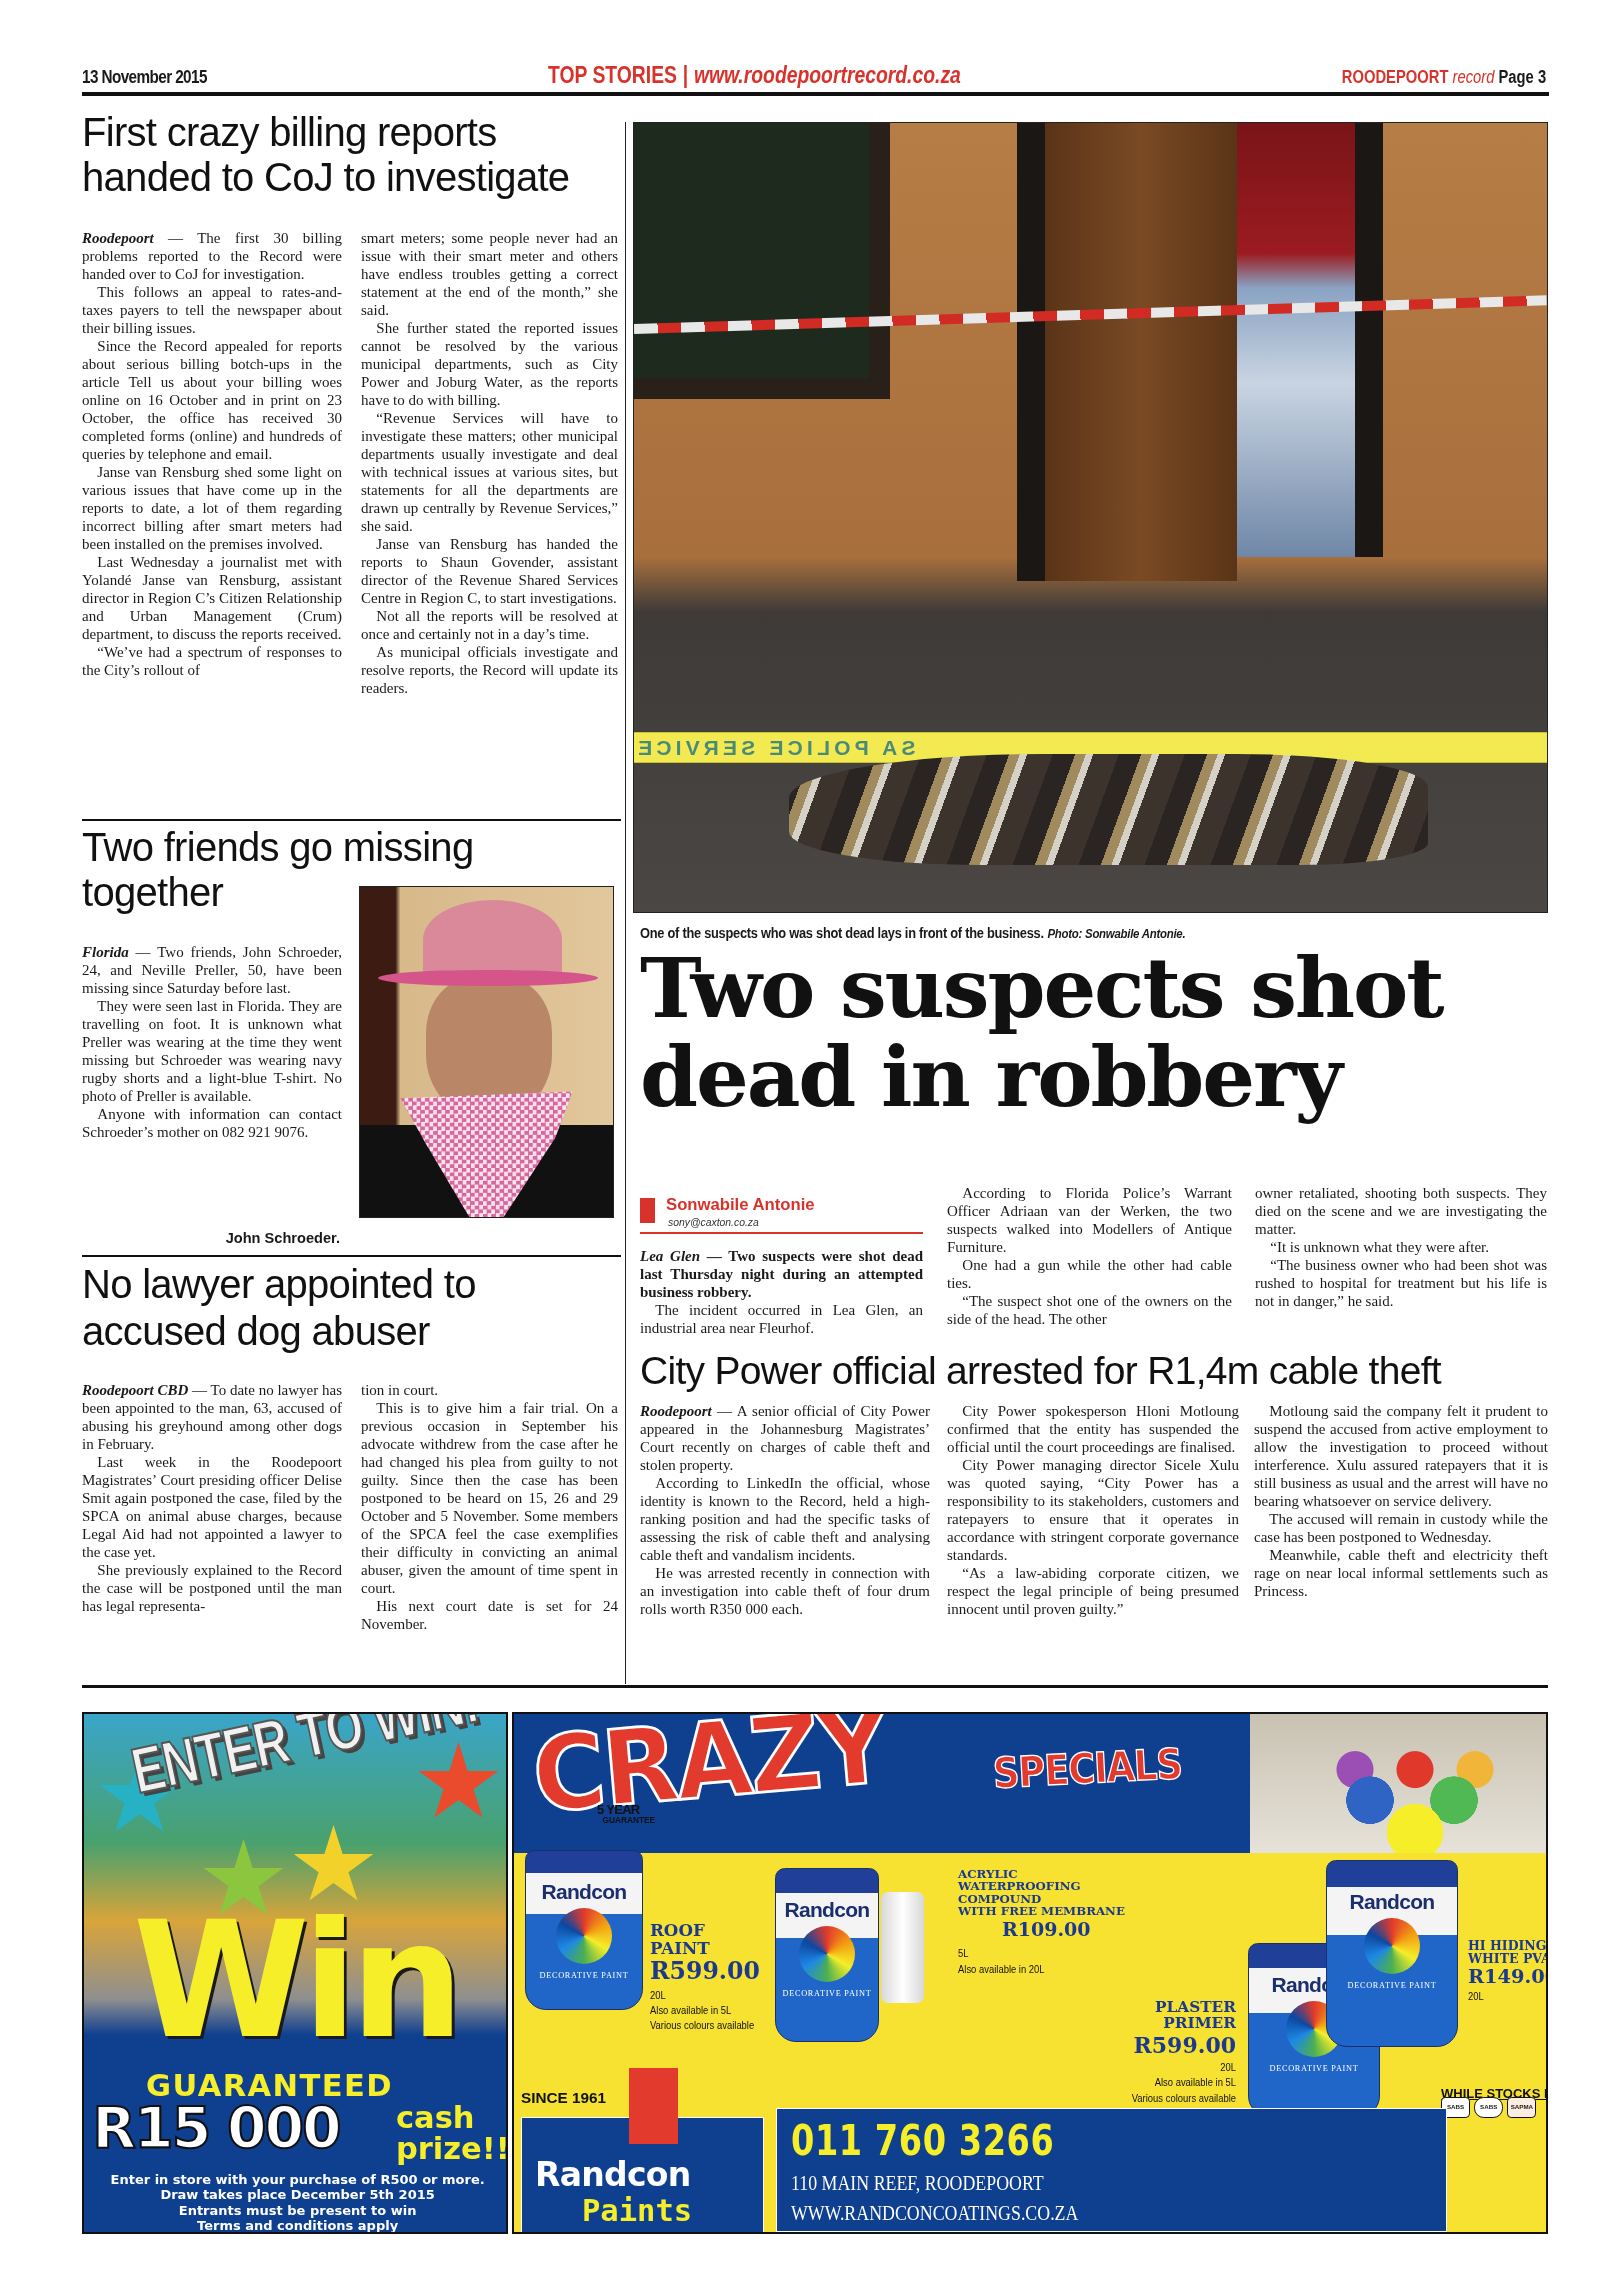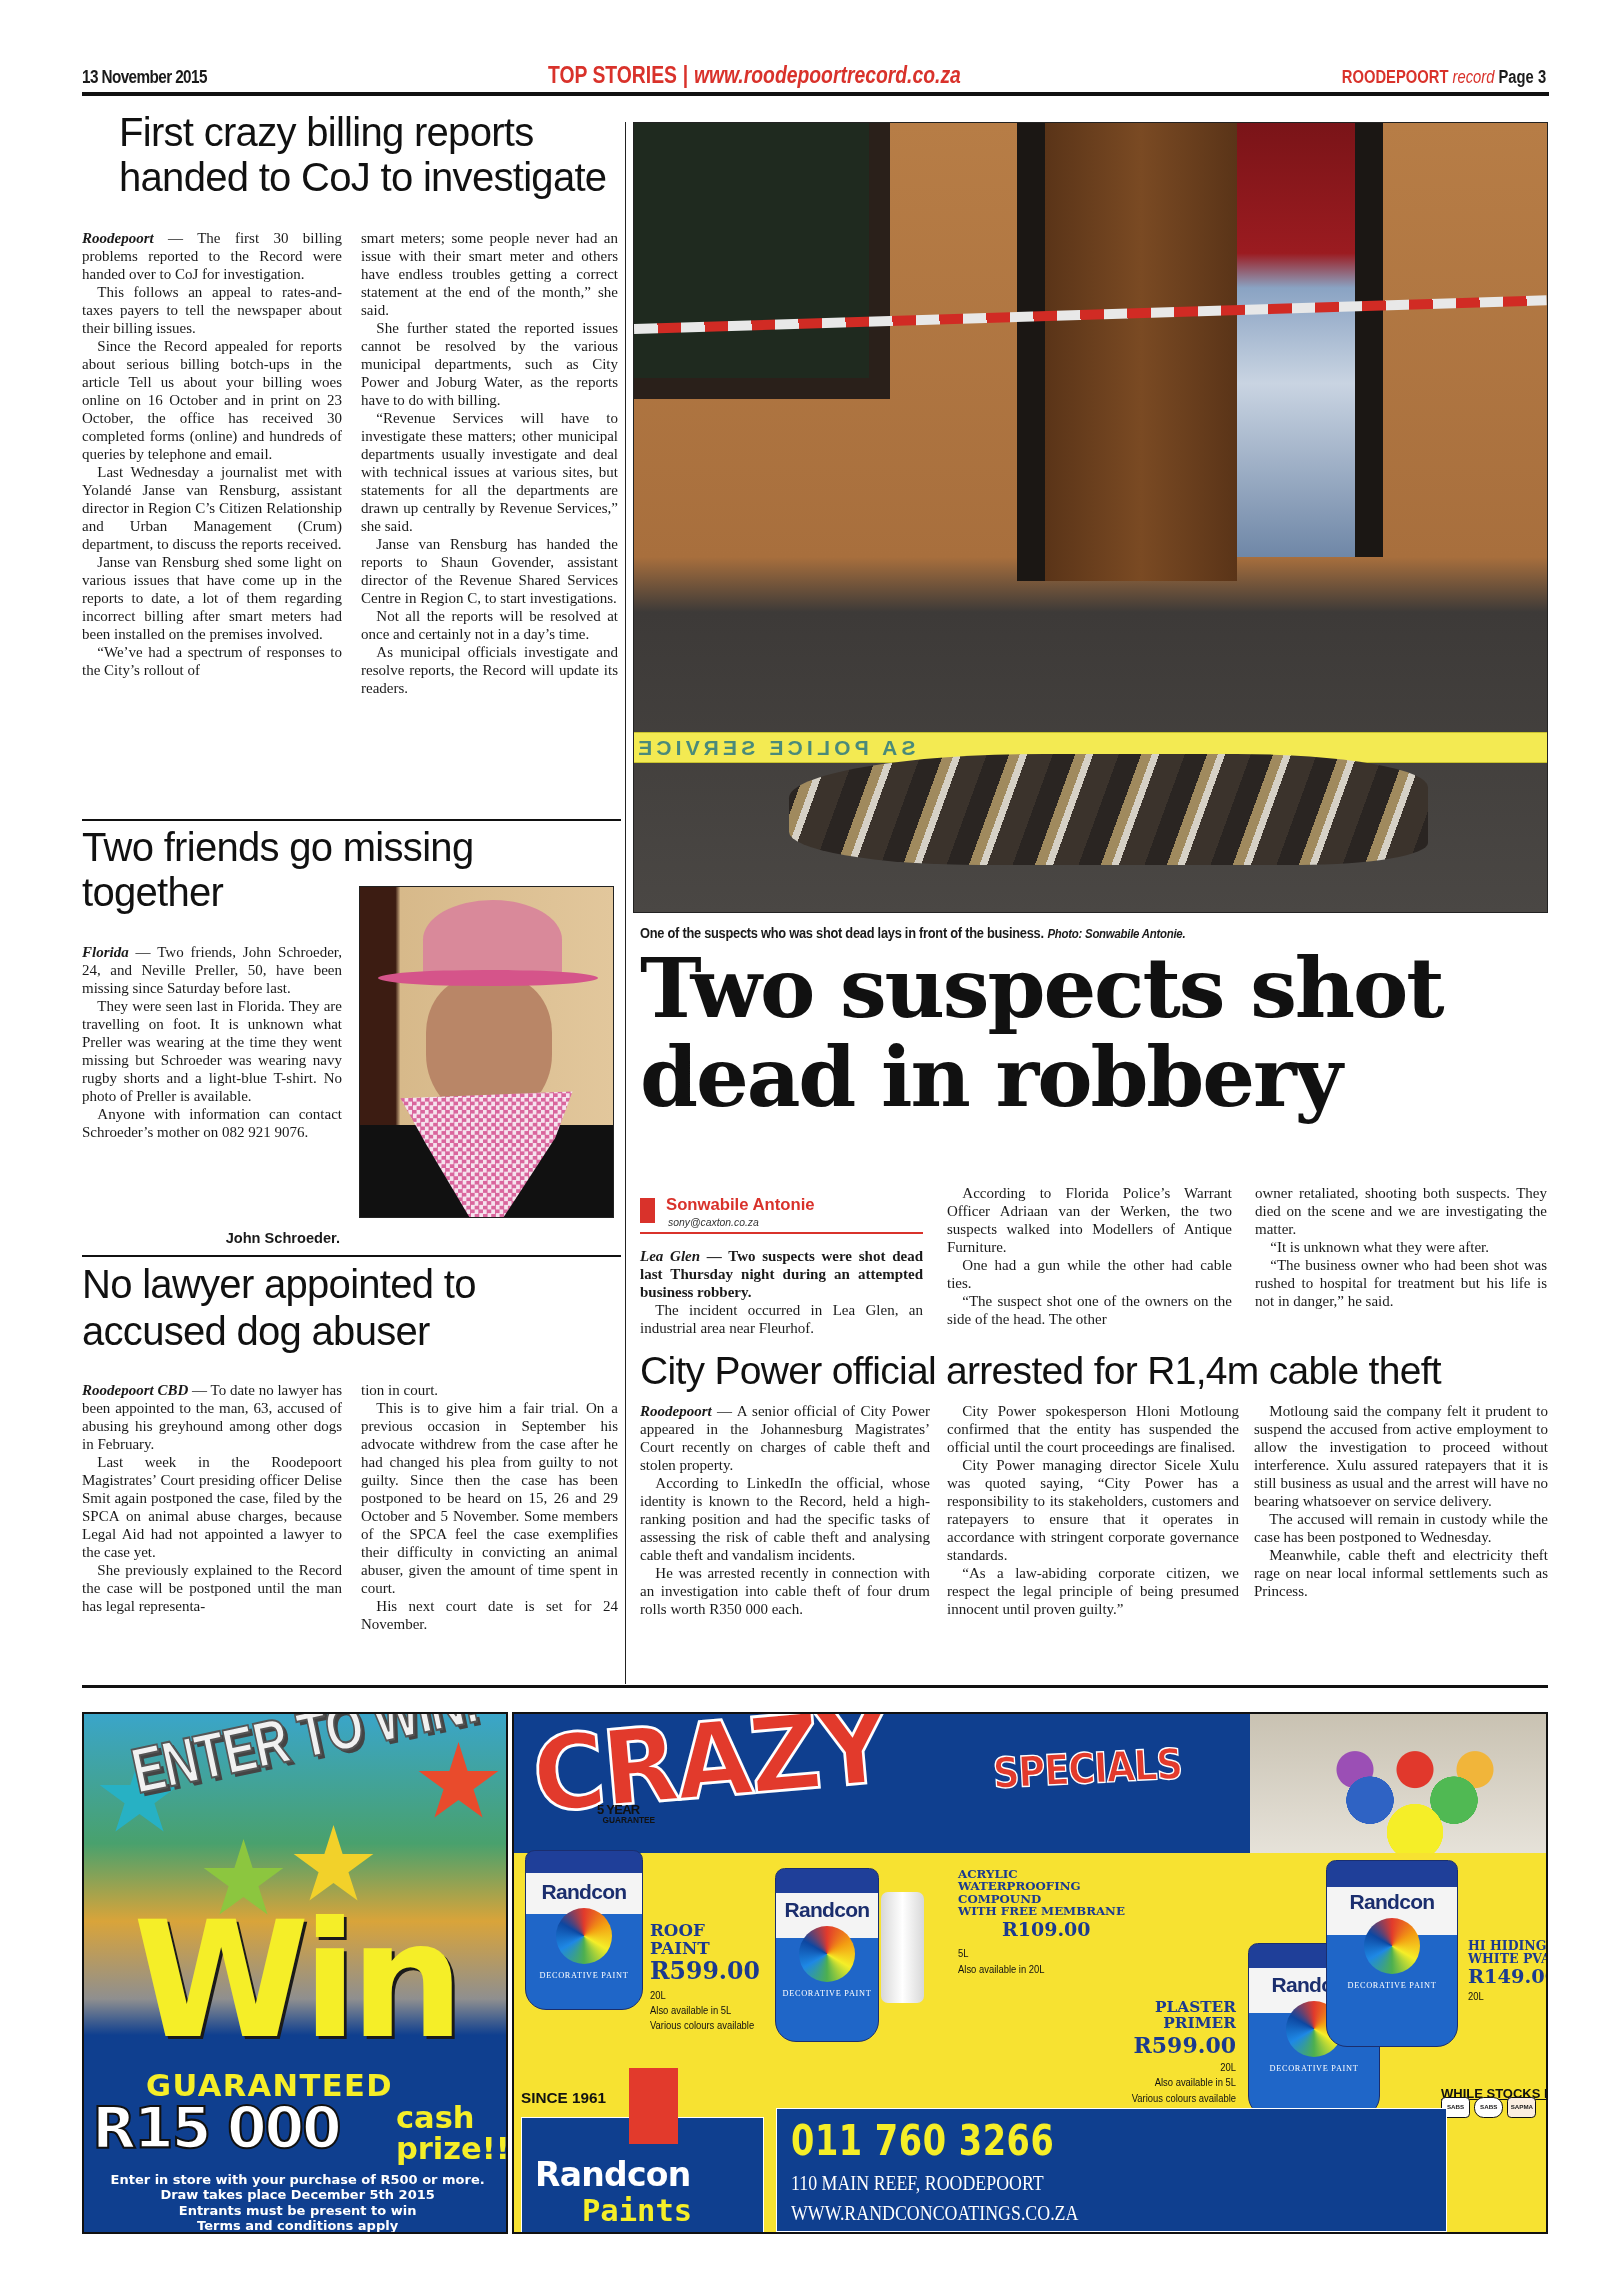--- a/index.html
+++ b/index.html
@@ -112,28 +112,28 @@
 </div>
 <div class="abs mast-right">
   <span class="brand">ROODEPOORT</span>
   <span class="rec">record</span>
   <span>Page 3</span>
 </div>
 <div class="abs mast-rule"></div>
 
 <div class="abs vrule" style="left:625px; top:122px; height:1562px;"></div>
 
-<h2 class="abs h-sans" style="left:82px; top:110px; width:534px; font-size:40px;margin-left:37px;">First crazy billing reports handed to CoJ to investigate</h2>
+<h2 class="abs h-sans" style="left:82px; top:110px; width:534px; font-size:40px;">First crazy billing reports handed to CoJ to investigate</h2>
 
 <div class="abs body-text" style="left:82px; top:229px; width:260px;">
   <p class="first"><span class="dateline">Roodepoort</span> <span>— The first 30 billing problems reported to the Record were handed over to CoJ for investigation.</span></p>
   <p>This follows an appeal to rates-and-taxes payers to tell the newspaper about their billing issues.</p>
   <p>Since the Record appealed for reports about serious billing botch-ups in the article Tell us about your billing woes online on 16 October and in print on 23 October, the office has received 30 completed forms (online) and hundreds of queries by telephone and email.</p>
+  <p>Janse van Rensburg shed some light on various issues that have come up in the reports to date, a lot of them regarding incorrect billing after smart meters had been installed on the premises involved.</p>
   <p>Last Wednesday a journalist met with Yolandé Janse van Rensburg, assistant director in Region C’s Citizen Relationship and Urban Management (Crum) department, to discuss the reports received.</p>
-  <p>Janse van Rensburg shed some light on various issues that have come up in the reports to date, a lot of them regarding incorrect billing after smart meters had been installed on the premises involved.</p>
   <p>“We’ve had a spectrum of responses to the City’s rollout of</p>
 </div>
 <div class="abs body-text" style="left:361px; top:229px; width:257px;">
   <p class="first">smart meters; some people never had an issue with their smart meter and others have endless troubles getting a correct statement at the end of the month,” she said.</p>
   <p>She further stated the reported issues cannot be resolved by the various municipal departments, such as City Power and Joburg Water, as the reports have to do with billing.</p>
   <p>“Revenue Services will have to investigate these matters; other municipal departments usually investigate and deal with technical issues at various sites, but statements for all the departments are drawn up centrally by Revenue Services,” she said.</p>
   <p>Janse van Rensburg has handed the reports to Shaun Govender, assistant director of the Revenue Shared Services Centre in Region C, to start investigations.</p>
   <p>Not all the reports will be resolved at once and certainly not in a day’s time.</p>
   <p>As municipal officials investigate and resolve reports, the Record will update its readers.</p>
 </div>

